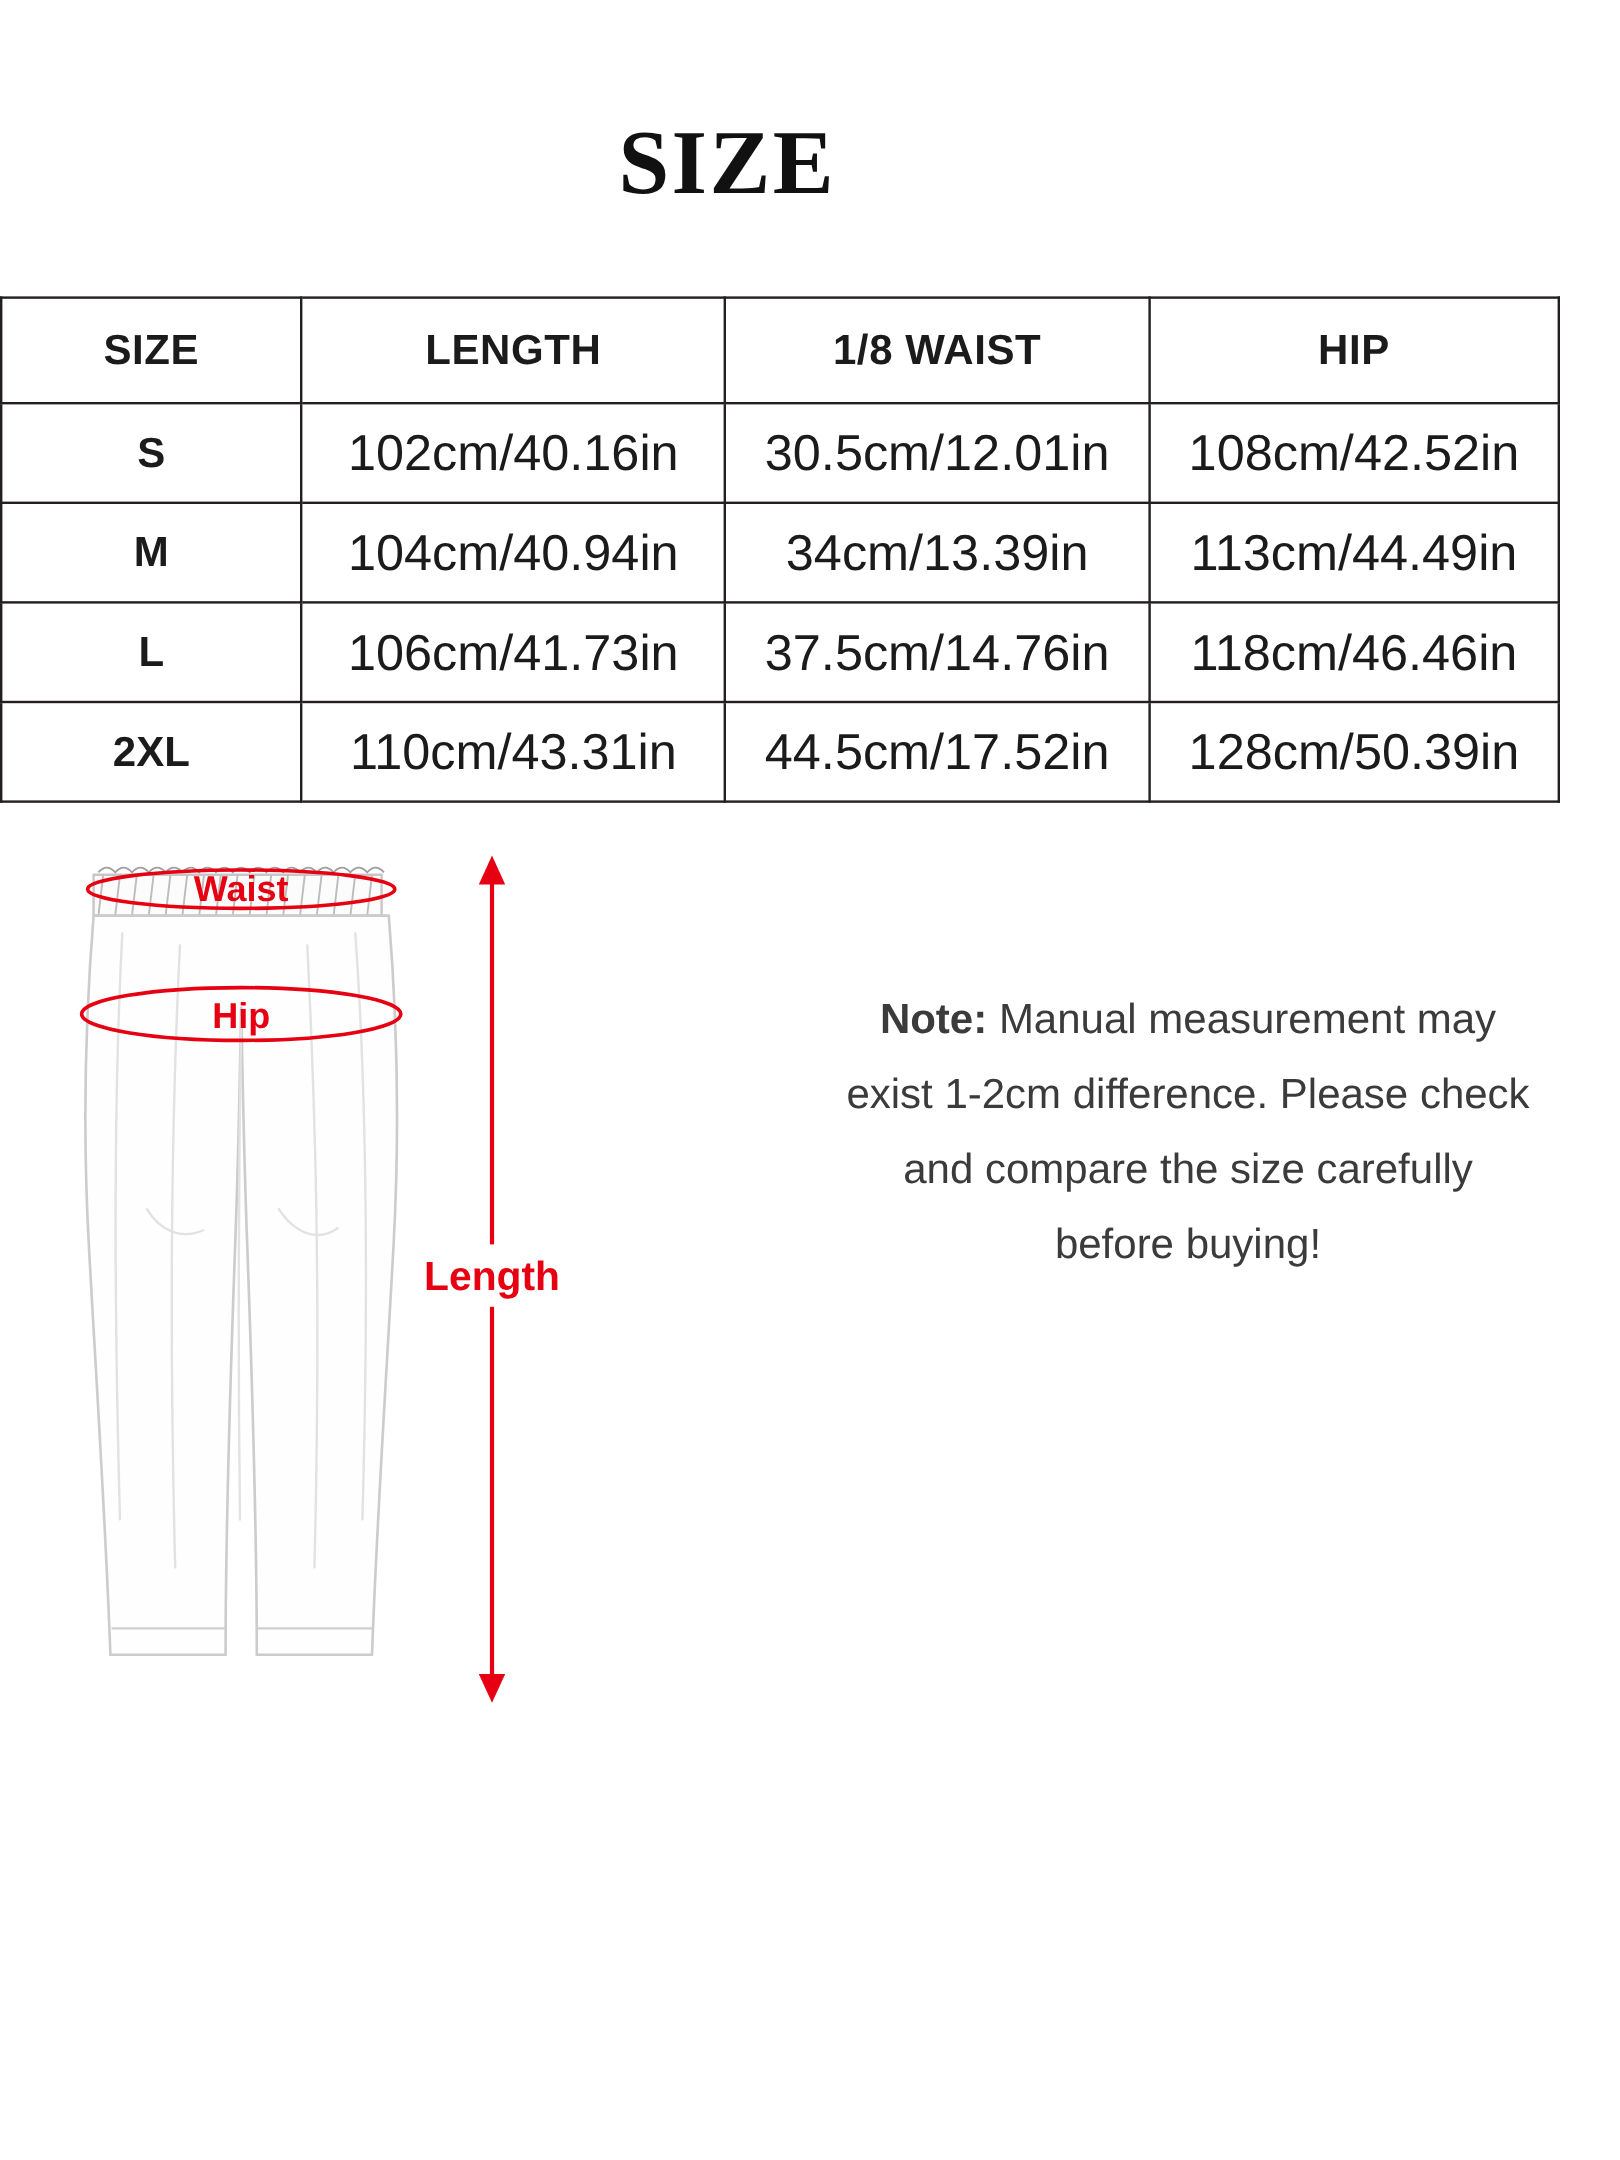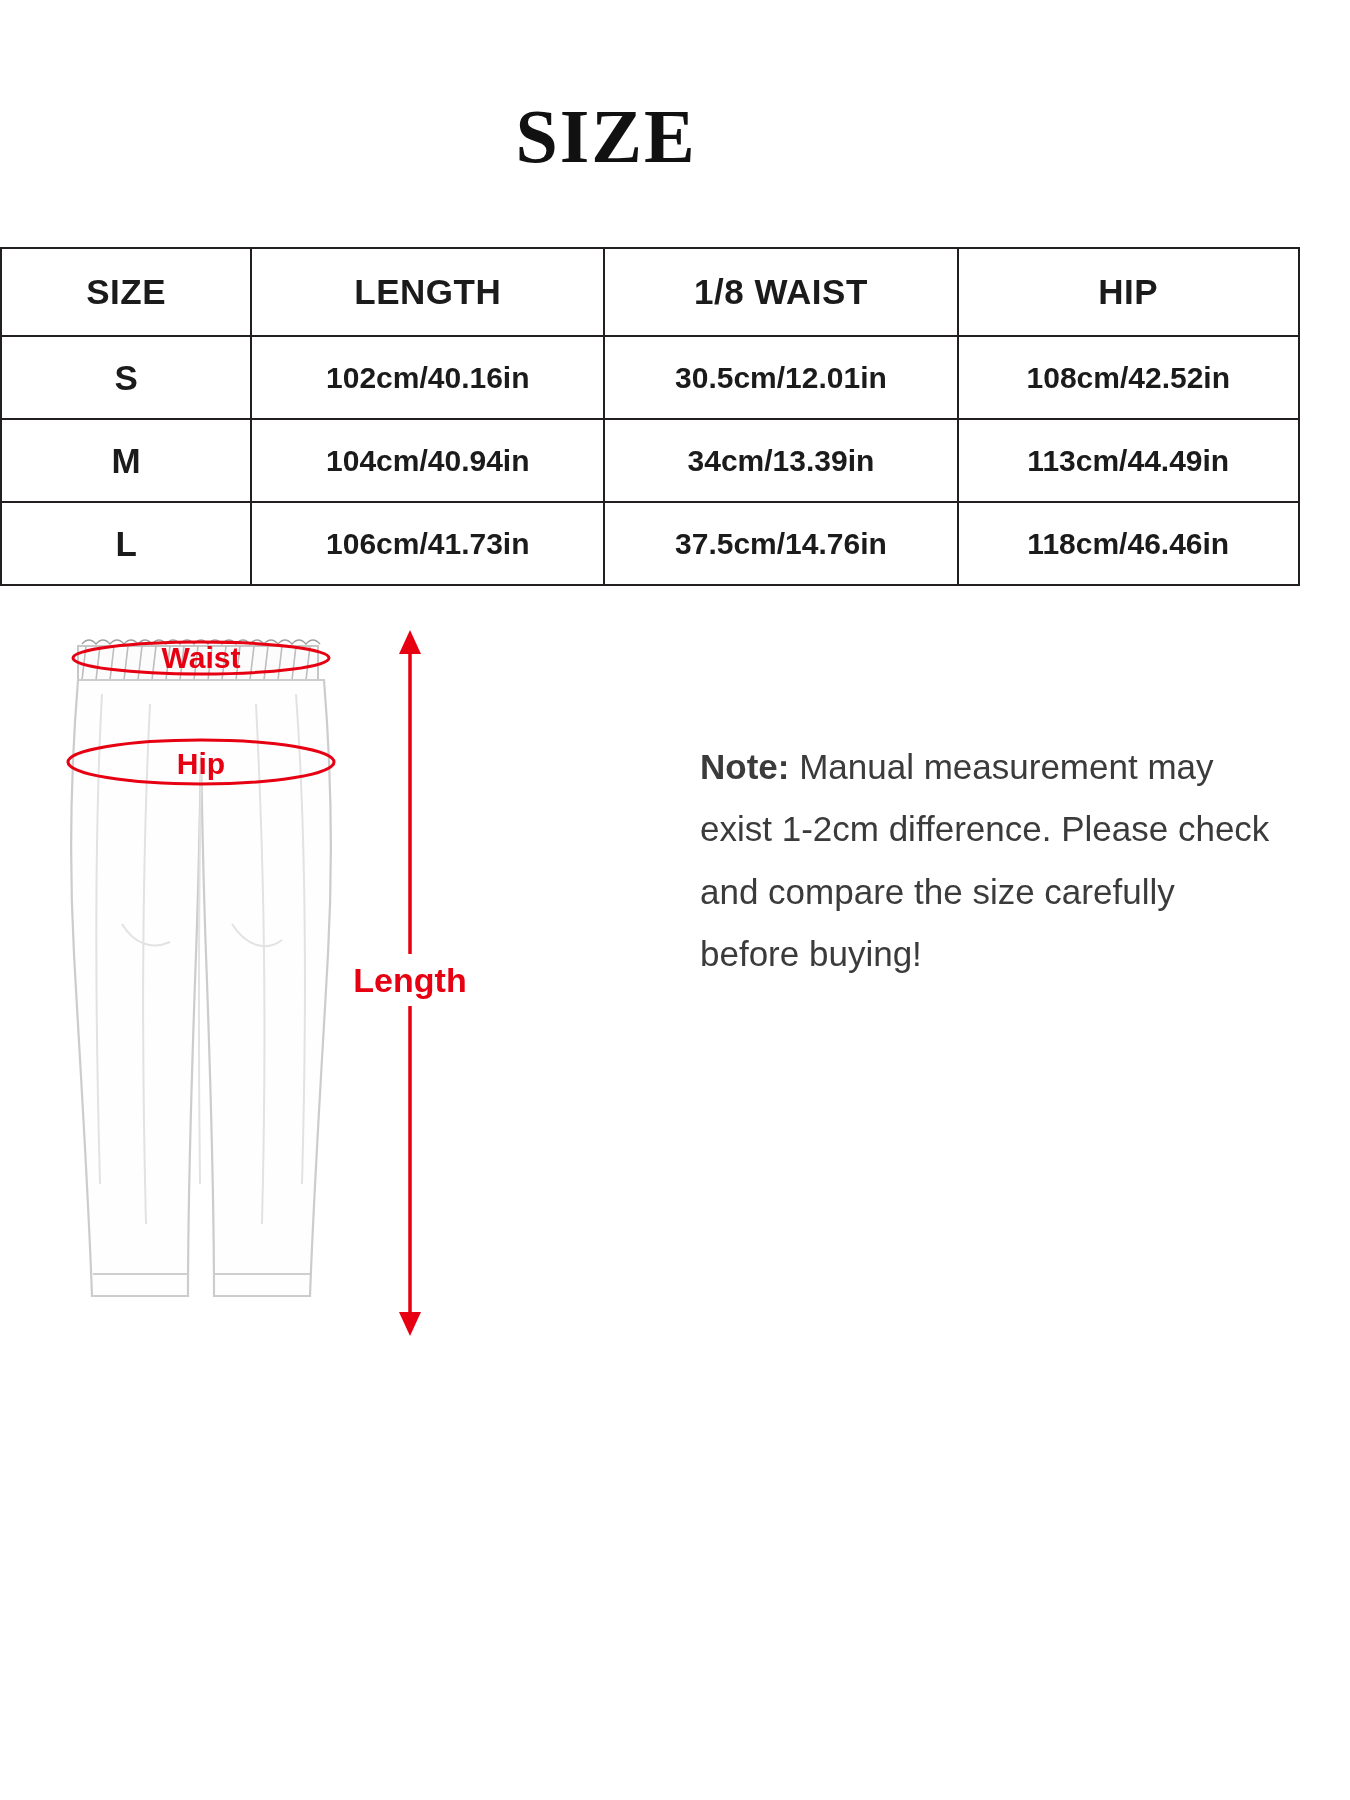--- a/index.html
+++ b/index.html
@@ -43,25 +43,25 @@
   table.size-table {
     border-collapse: collapse;
     width: 100%;
     table-layout: fixed;
   }
 
   table.size-table td, table.size-table th {
     border: 2px solid #231f20;
     text-align: center;
     vertical-align: middle;
-    font-size: 30px;
+    font-size: 42px;
     color: #1b1b1b;
     padding: 0;
     height: 81px;
-    font-weight: 700;
+    font-weight: 400;
   }
 
   table.size-table thead th {
     font-weight: 700;
     font-size: 35px;
     height: 86px;
     letter-spacing: 0.5px;
   }
 
   table.size-table tbody td.size-col {
@@ -91,20 +91,21 @@
   }
 
   .note {
     position: absolute;
     left: 700px;
     top: 112px;
     width: 580px;
     font-size: 35px;
     line-height: 1.78;
     color: #3b3b3b;
+    text-align: center;
   }
 
   .note-label {
     font-weight: 700;
   }
 </style>
 </head>
 <body>
 
 <div class="page">
@@ -138,20 +139,26 @@
           <td class="size-col">M</td>
           <td>104cm/40.94in</td>
           <td>34cm/13.39in</td>
           <td>113cm/44.49in</td>
         </tr>
         <tr>
           <td class="size-col">L</td>
           <td>106cm/41.73in</td>
           <td>37.5cm/14.76in</td>
           <td>118cm/46.46in</td>
+        </tr>
+        <tr>
+          <td class="size-col">2XL</td>
+          <td>110cm/43.31in</td>
+          <td>44.5cm/17.52in</td>
+          <td>128cm/50.39in</td>
         </tr>
       </tbody>
     </table>
   </div>
 
   <div class="lower">
 
     <div class="diagram">
       <svg width="560" height="740" viewBox="0 0 560 740">
 

